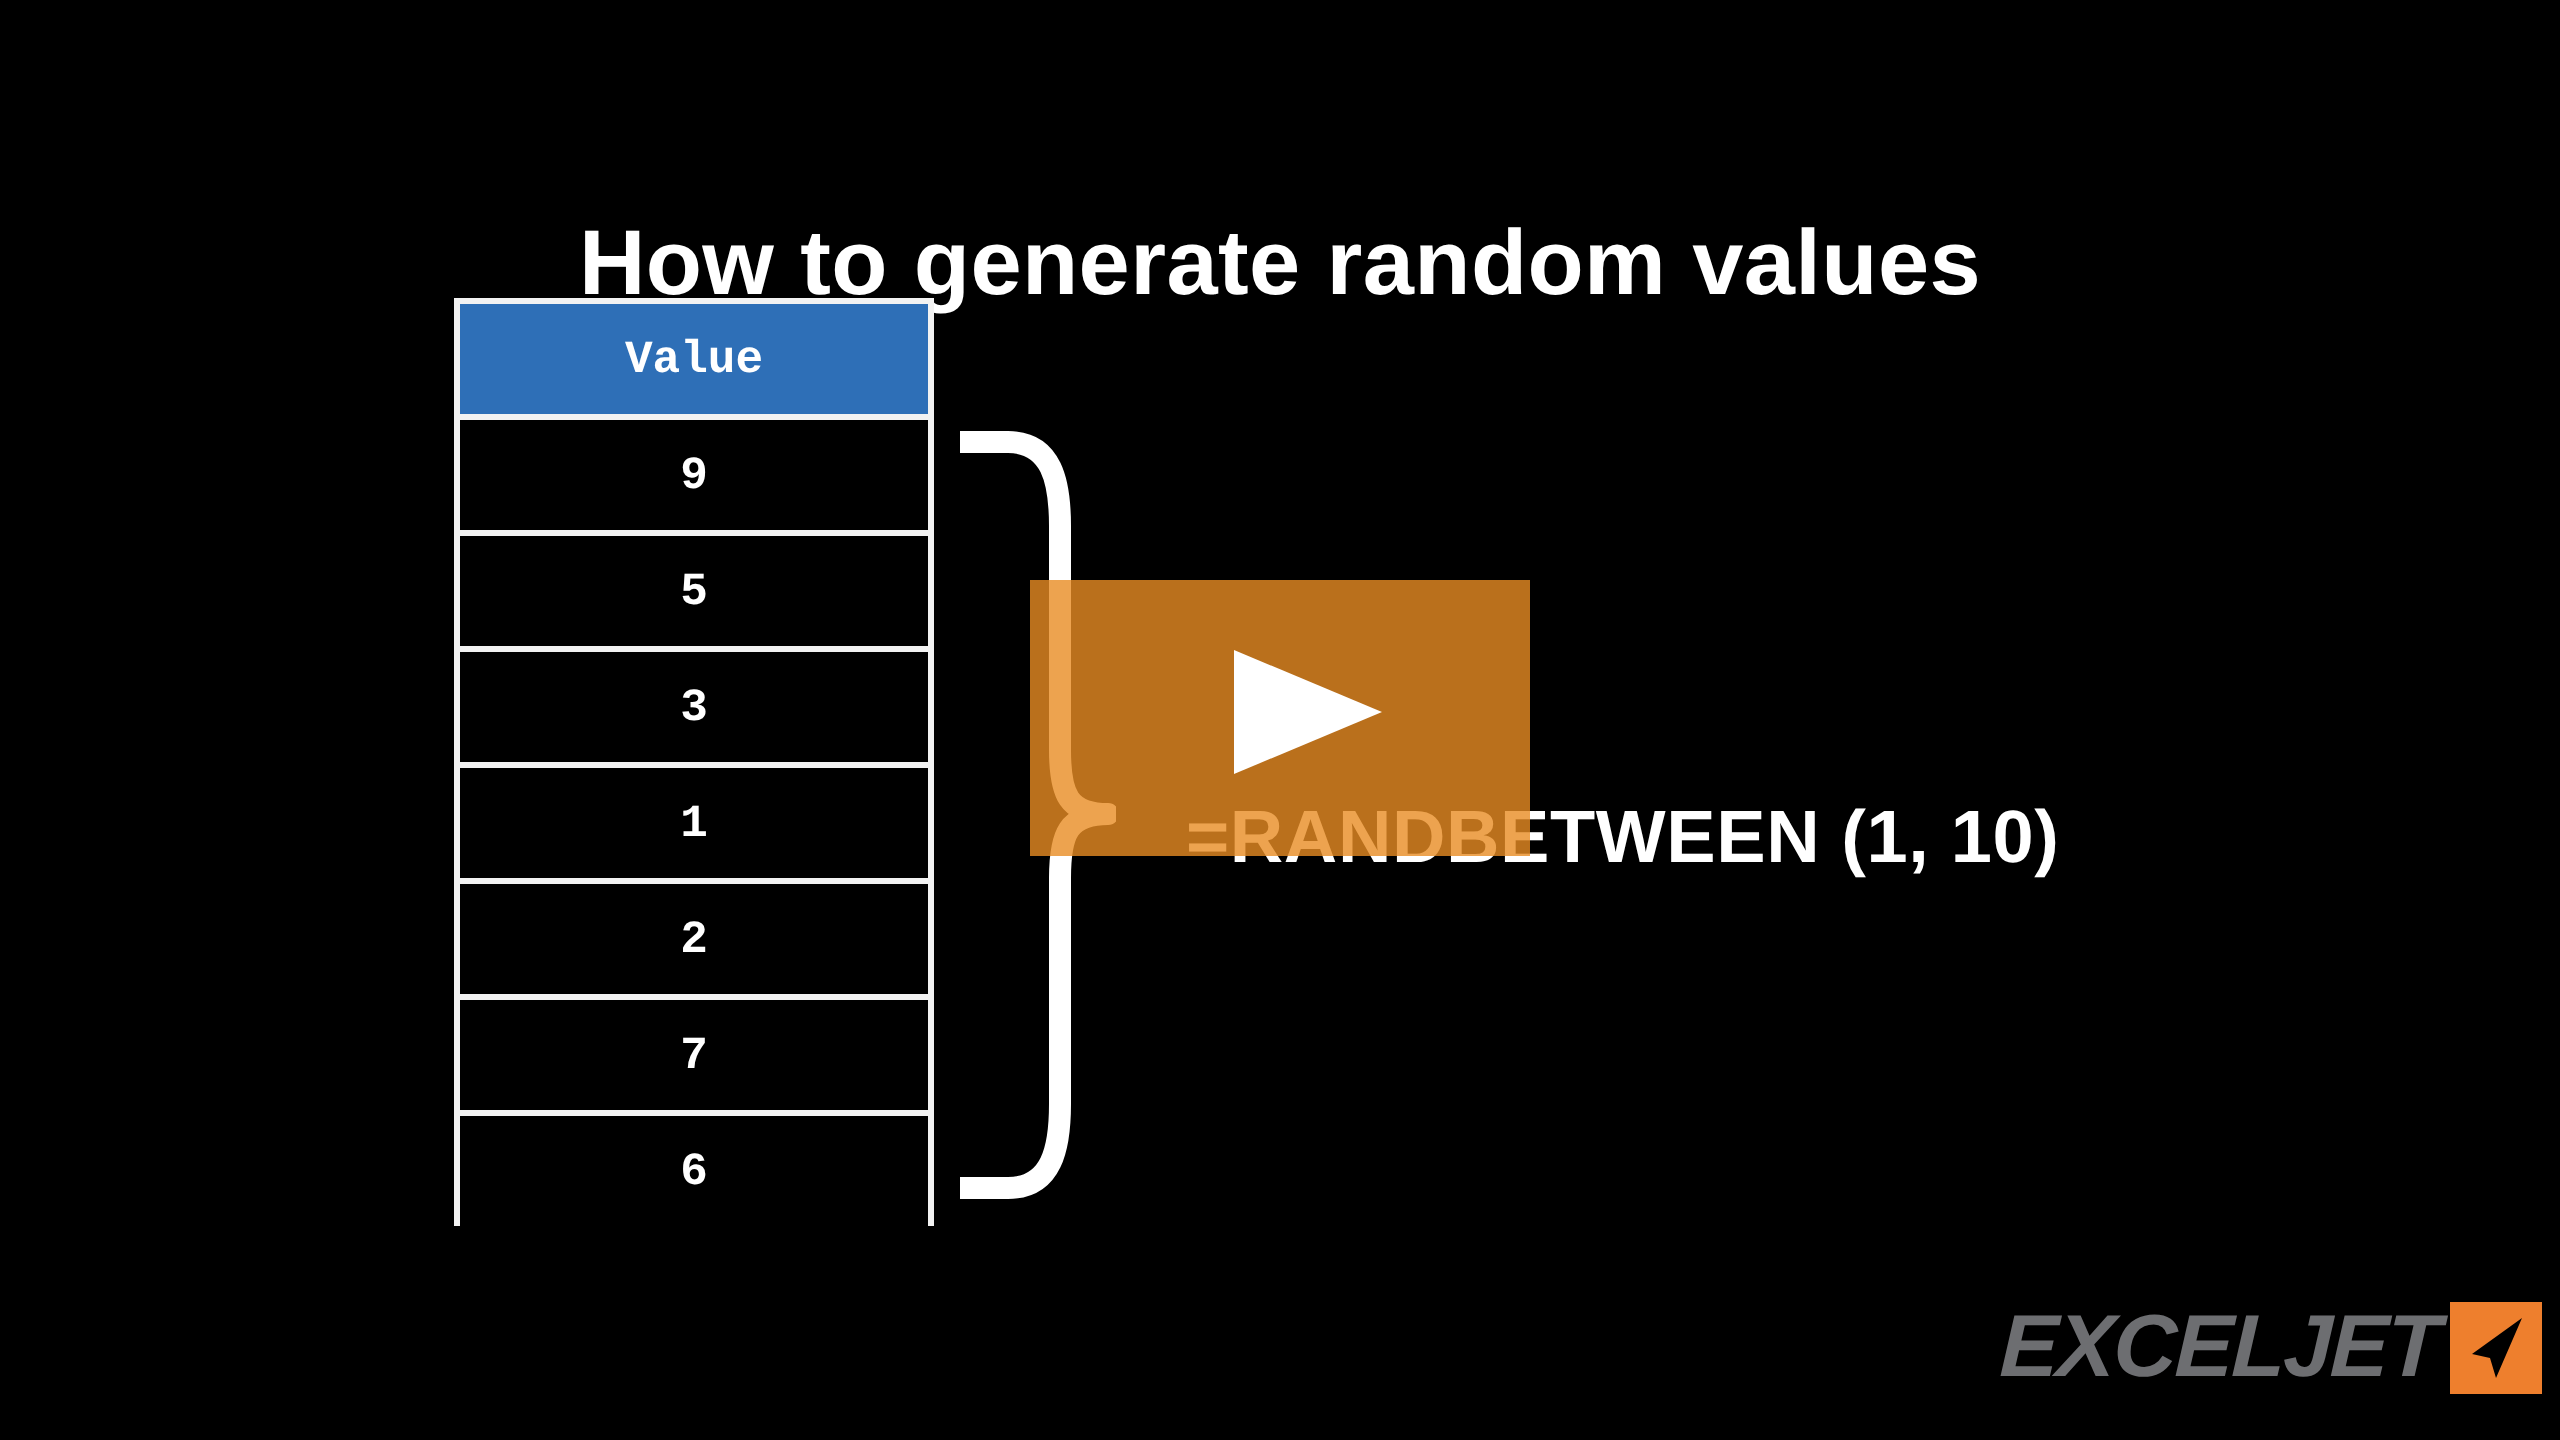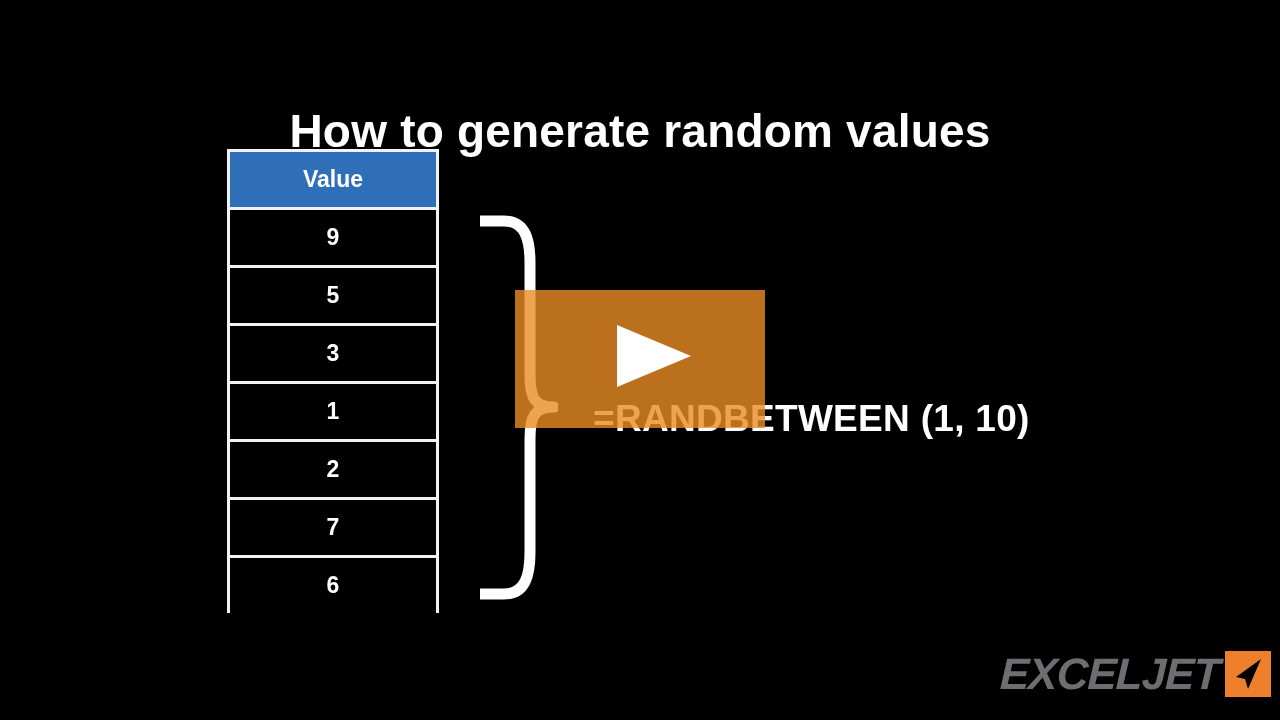--- a/index.html
+++ b/index.html
@@ -30,25 +30,26 @@
     line-height: 62px;
     white-space: nowrap;
     margin-top: 45px;
   }
 
   
   #table {
     position: absolute;
     left: 227px;
     top: 149px;
-    width: 212px;
+    width: 240px;
     height: 464px;
     box-sizing: border-box;
     border: 3px solid #f2f2f2;
     background: #22c55e;
+    font-family: Liberation Mono, monospace;
   }
   .t-header {
     height: 55px;
     background: #2e6fb7;
     color: #ffffff;
     font-size: 23px;
     font-weight: bold;
     display: flex;
     align-items: center;
     justify-content: center;

